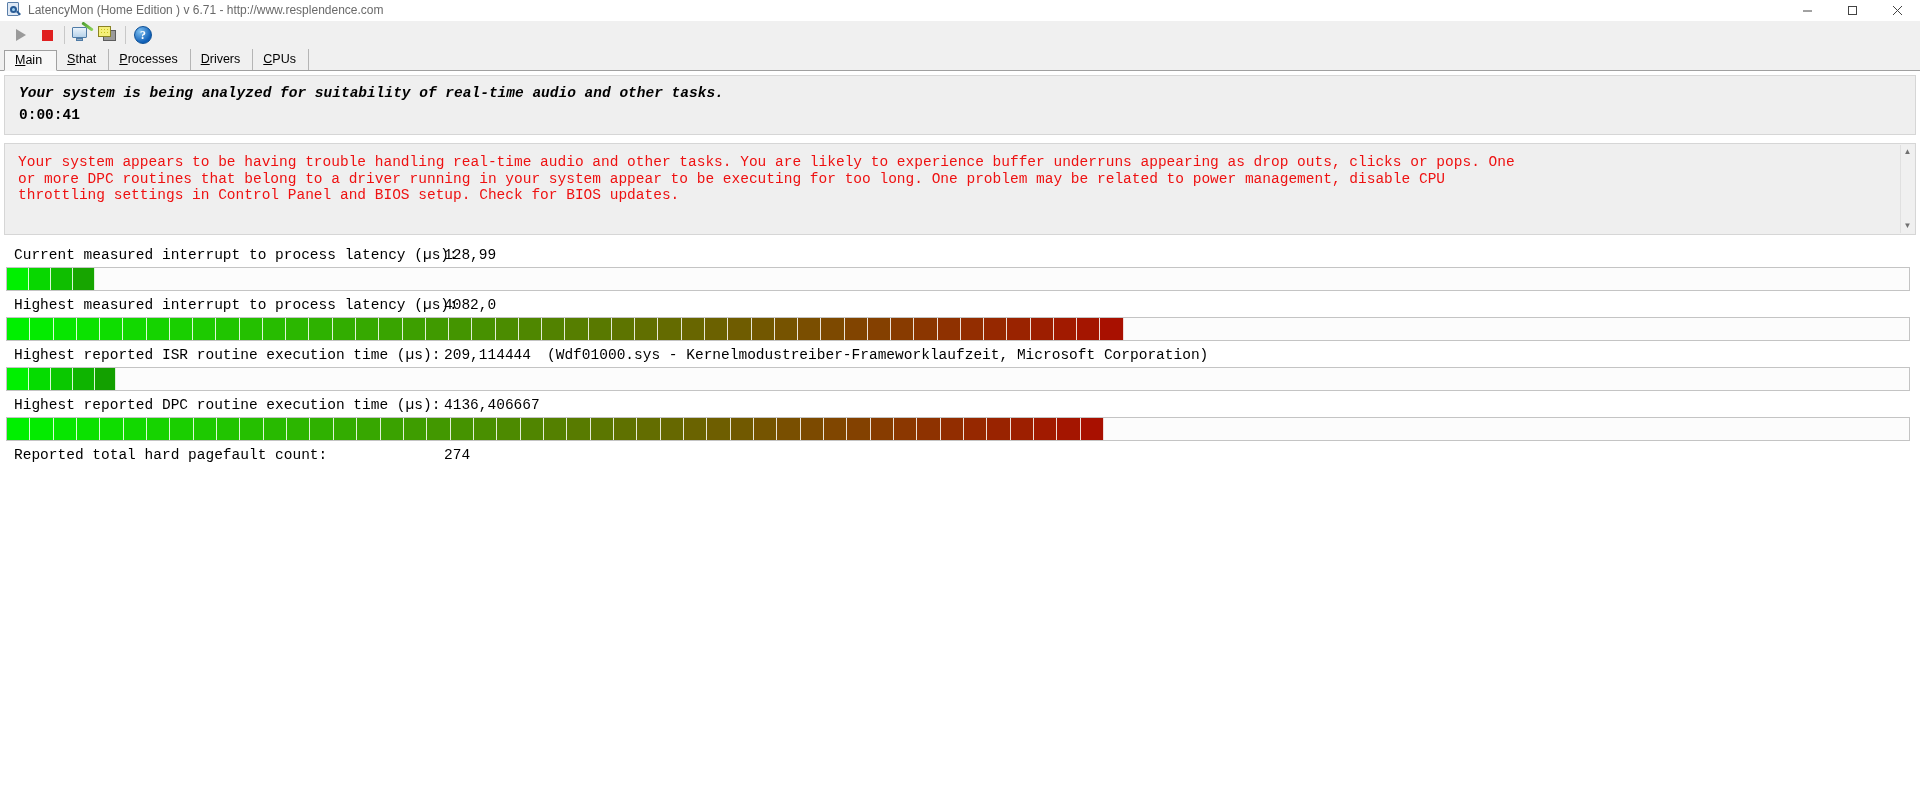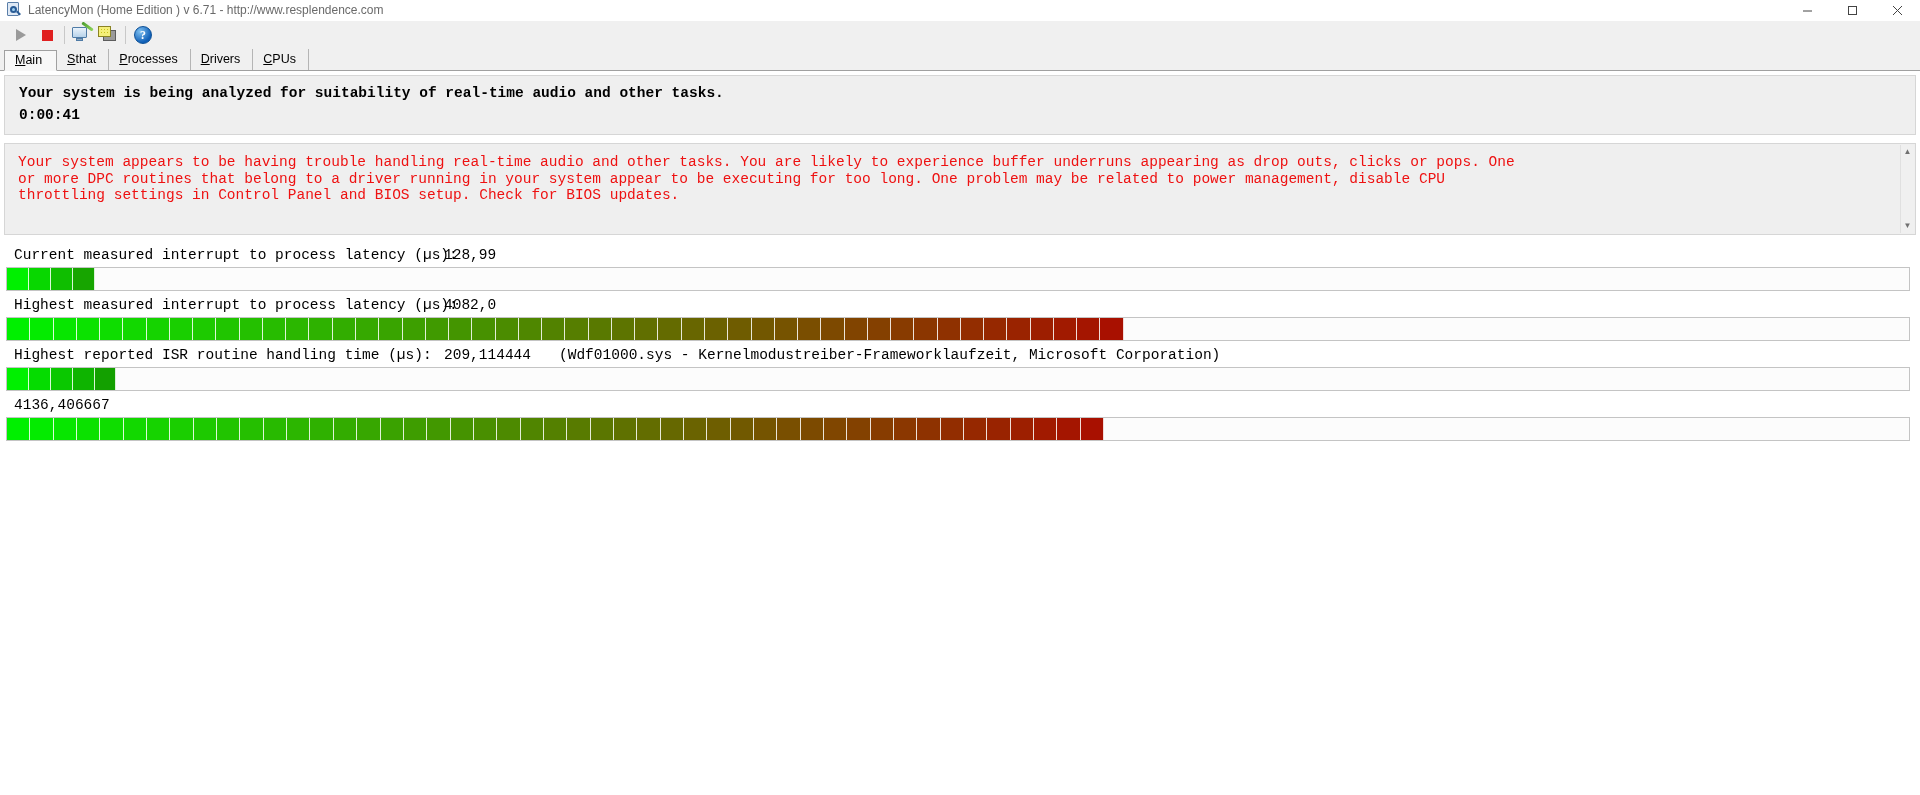--- a/index.html
+++ b/index.html
@@ -225,21 +225,21 @@
     flex: 1 1 auto;
   }
   .metric-block { margin-bottom: 0px; }
   .metric-line {
     display: flex; align-items: baseline;
     padding: 6px 0 5px 14px;
     height: 26px;
   }
   .metric-label { width: 430px; flex: 0 0 auto; }
   .metric-value { flex: 0 0 auto; }
-  .metric-extra { margin-left: 28px; flex: 0 0 auto; }
+  .metric-extra { margin-left: 16px; flex: 0 0 auto; }
   .bar-outer {
     margin: 0 10px 0 6px;
     height: 24px;
     background: #fcfcfc;
     border: 1px solid #c4c4c4;
     position: relative;
     overflow: hidden;
   }
   .bar-fill { height: 100%; display: flex; }
   .seg { height: 100%; border-right: 1px solid rgba(255,255,255,0.85); }
@@ -326,21 +326,21 @@
     <div class="tab">
         <u>C</u>
         <span>PUs</span>
       </div>
   </div>
 
   <div class="content">
 
     <div class="panel summary-panel">
       <div class="summary-row">
-        <div class="mono" style="font-weight:bold;">Your system is being analyzed for suitability of real-time audio and other tasks.</div>
+        <div class="mono" style="font-weight:bold;font-style:italic;">Your system is being analyzed for suitability of real-time audio and other tasks.</div>
       </div>
       <div class="summary-row">
         <div class="mono summary-value" style="font-weight:bold;">0:00:41</div>
       </div>
     </div>
 
     <div class="panel warn-panel">
       <div class="mono warn-text">Your system appears to be having trouble handling real-time audio and other tasks. You are likely to experience buffer underruns appearing as drop outs, clicks or pops. One or more DPC routines that belong to a driver running in your system appear to be executing for too long. One problem may be related to power management, disable CPU throttling settings in Control Panel and BIOS setup. Check for BIOS updates.</div>
       <div class="scroll-track">
         <div class="scroll-arrow">▲</div>
@@ -421,37 +421,38 @@
               <div class="seg" style="flex: 1 1 0px; background: rgb(157, 30, 0);"></div>
               <div class="seg" style="flex: 1 1 0px; background: rgb(161, 26, 0);"></div>
               <div class="seg" style="flex: 1 1 0px; background: rgb(164, 21, 0);"></div>
               <div class="seg" style="flex: 1 1 0px; background: rgb(168, 16, 0);"></div>
             </div>
         </div>
       </div>
 
       <div class="metric-block">
         <div class="metric-line">
-          <div class="mono metric-label">Highest reported ISR routine handling time (µs):</div>
+          <div class="mono metric-label">Highest reported ISR routine execution time (µs):</div>
           <div class="mono metric-value">209,114444</div>
           <div class="mono metric-extra">(Wdf01000.sys - Kernelmodustreiber-Frameworklaufzeit, Microsoft Corporation)</div>
         </div>
         <div class="bar-outer">
           <div class="bar-fill" style="width: 5.75%;">
               <div class="seg" style="flex: 1 1 0px; background: rgb(0, 240, 0);"></div>
               <div class="seg" style="flex: 1 1 0px; background: rgb(5, 220, 0);"></div>
               <div class="seg" style="flex: 1 1 0px; background: rgb(10, 200, 0);"></div>
               <div class="seg" style="flex: 1 1 0px; background: rgb(14, 180, 0);"></div>
               <div class="seg" style="flex: 1 1 0px; background: rgb(19, 160, 0);"></div>
             </div>
         </div>
       </div>
 
       <div class="metric-block">
         <div class="metric-line">
+          <div class="mono metric-label">Highest reported DPC routine execution time (µs):</div>
           <div class="mono metric-value">4136,406667</div>
         </div>
         <div class="bar-outer">
           <div class="bar-fill" style="width: 57.7%;">
               <div class="seg" style="flex: 1 1 0px; background: rgb(0, 240, 0);"></div>
               <div class="seg" style="flex: 1 1 0px; background: rgb(4, 235, 0);"></div>
               <div class="seg" style="flex: 1 1 0px; background: rgb(7, 230, 0);"></div>
               <div class="seg" style="flex: 1 1 0px; background: rgb(11, 225, 0);"></div>
               <div class="seg" style="flex: 1 1 0px; background: rgb(15, 221, 0);"></div>
               <div class="seg" style="flex: 1 1 0px; background: rgb(18, 216, 0);"></div>
@@ -493,17 +494,21 @@
               <div class="seg" style="flex: 1 1 0px; background: rgb(150, 40, 0);"></div>
               <div class="seg" style="flex: 1 1 0px; background: rgb(153, 35, 0);"></div>
               <div class="seg" style="flex: 1 1 0px; background: rgb(157, 31, 0);"></div>
               <div class="seg" style="flex: 1 1 0px; background: rgb(161, 26, 0);"></div>
               <div class="seg" style="flex: 1 1 0px; background: rgb(164, 21, 0);"></div>
               <div class="seg" style="flex: 1 1 0px; background: rgb(168, 16, 0);"></div>
             </div>
         </div>
       </div>
 
+      <div class="metric-line">
+        <div class="mono metric-label">Reported total hard pagefault count:</div>
+        <div class="mono metric-value">274</div>
+      </div>
 
       <div class="spacer-bottom"></div>
     </div>
   </div>
 </div>
 
 </body></html>

